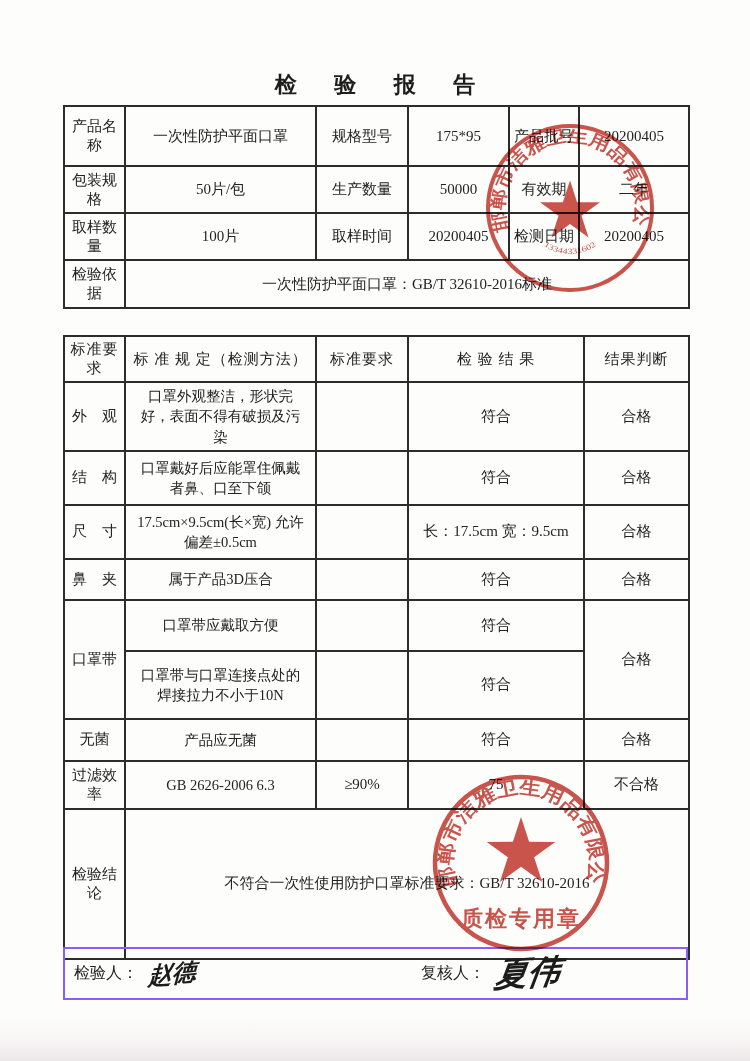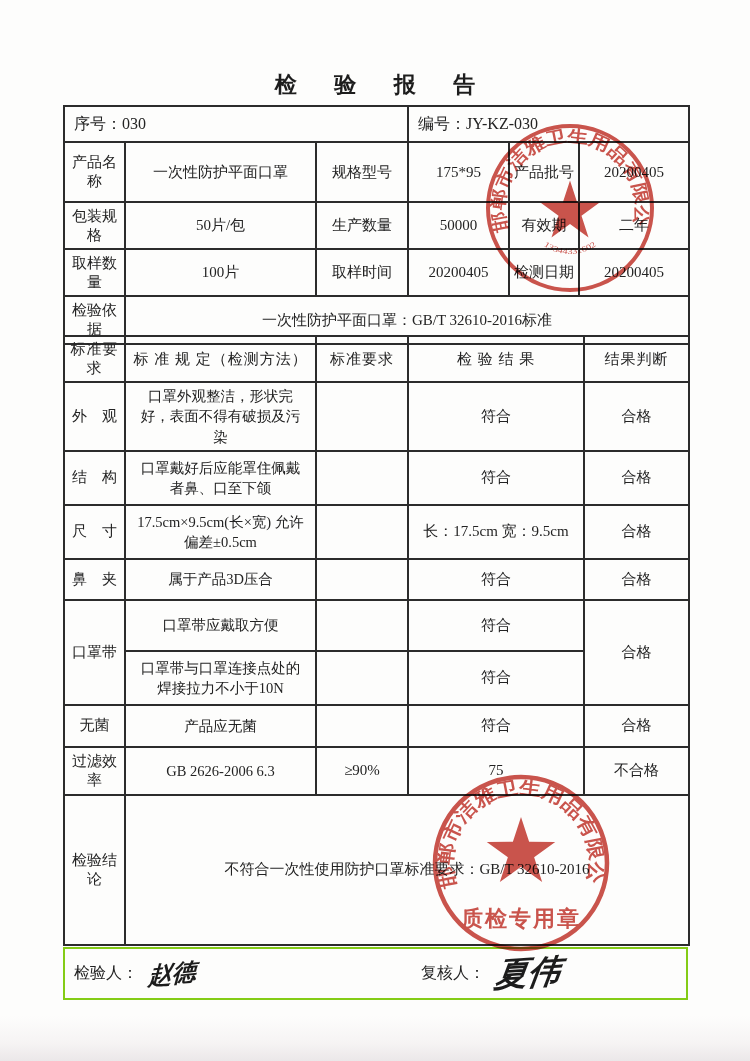--- a/index.html
+++ b/index.html
@@ -28,21 +28,21 @@
   .tbl { position: absolute; left: 63px; width: 625px; }
   #tbl-info { top: 105px; }
   #tbl-results { top: 337px; }
   #tbl-sign { top: 947px; height: 43px; }
 
   .left-pad { text-align: left; padding-left: 9px; font-size: 16px; }
 
   .std-cell { font-size: 14.5px; line-height: 1.4; padding: 3px 10px; border-radius: 29px; }
   .hdr td { font-size: 15px; letter-spacing: 1px; }
 
-  #tbl-sign td { border: 2px solid #84cc16; margin-left: 32px; }
+  #tbl-sign td { border: 2px solid #8b5cf6; margin-left: 32px; }
   .sign-row-wrap { display: flex; align-items: center; height: 100%; }
   .sign-block { display: flex; align-items: center; }
   .sign-block.reviewer { margin-left: 225px; }
   .handwriting {
     display: inline-block;
     font-style: italic; font-weight: bold;
     transform: rotate(-6deg) skewX(-8deg);
     color: #1c1c1c; margin-left: 10px;
   }
   .hw-inspector { font-size: 24px; }
@@ -68,24 +68,20 @@
   <table class="tbl" id="tbl-info">
     <colgroup>
       <col style="width:61px">
         <col style="width:191px">
         <col style="width:92px">
       <col style="width:101px">
         <col style="width:70px">
         <col style="width:110px">
     </colgroup>
     <tbody>
-        <tr style="height:36px">
-      <td colspan="3" class="left-pad"><span>序号：</span><span>030</span></td>
-      <td colspan="3" class="left-pad"><span>编号：</span><span>JY-KZ-030</span></td>
-    </tr>
     <tr style="height:60px">
       <td>产品名称</td>
       <td>一次性防护平面口罩</td>
       <td>规格型号</td>
       <td>175*95</td>
       <td>产品批号</td>
       <td>20200405</td>
     </tr>
     <tr style="height:47px">
       <td>包装规格</td>
@@ -154,21 +150,21 @@
       <td>符合</td>
       <td>合格</td>
     </tr>
     <tr style="height:51px">
       <td rowspan="2">口罩带</td>
       <td class="std-cell">口罩带应戴取方便</td>
       <td></td>
       <td>符合</td>
       <td rowspan="2">合格</td>
     </tr>
-    <tr style="height:54px">
+    <tr style="height:68px">
       <td class="std-cell">口罩带与口罩连接点处的焊接拉力不小于10N</td>
       <td></td>
       <td>符合</td>
     </tr>
     <tr style="height:42px">
       <td>无菌</td>
       <td class="std-cell">产品应无菌</td>
       <td></td>
       <td>符合</td>
       <td>合格</td>

